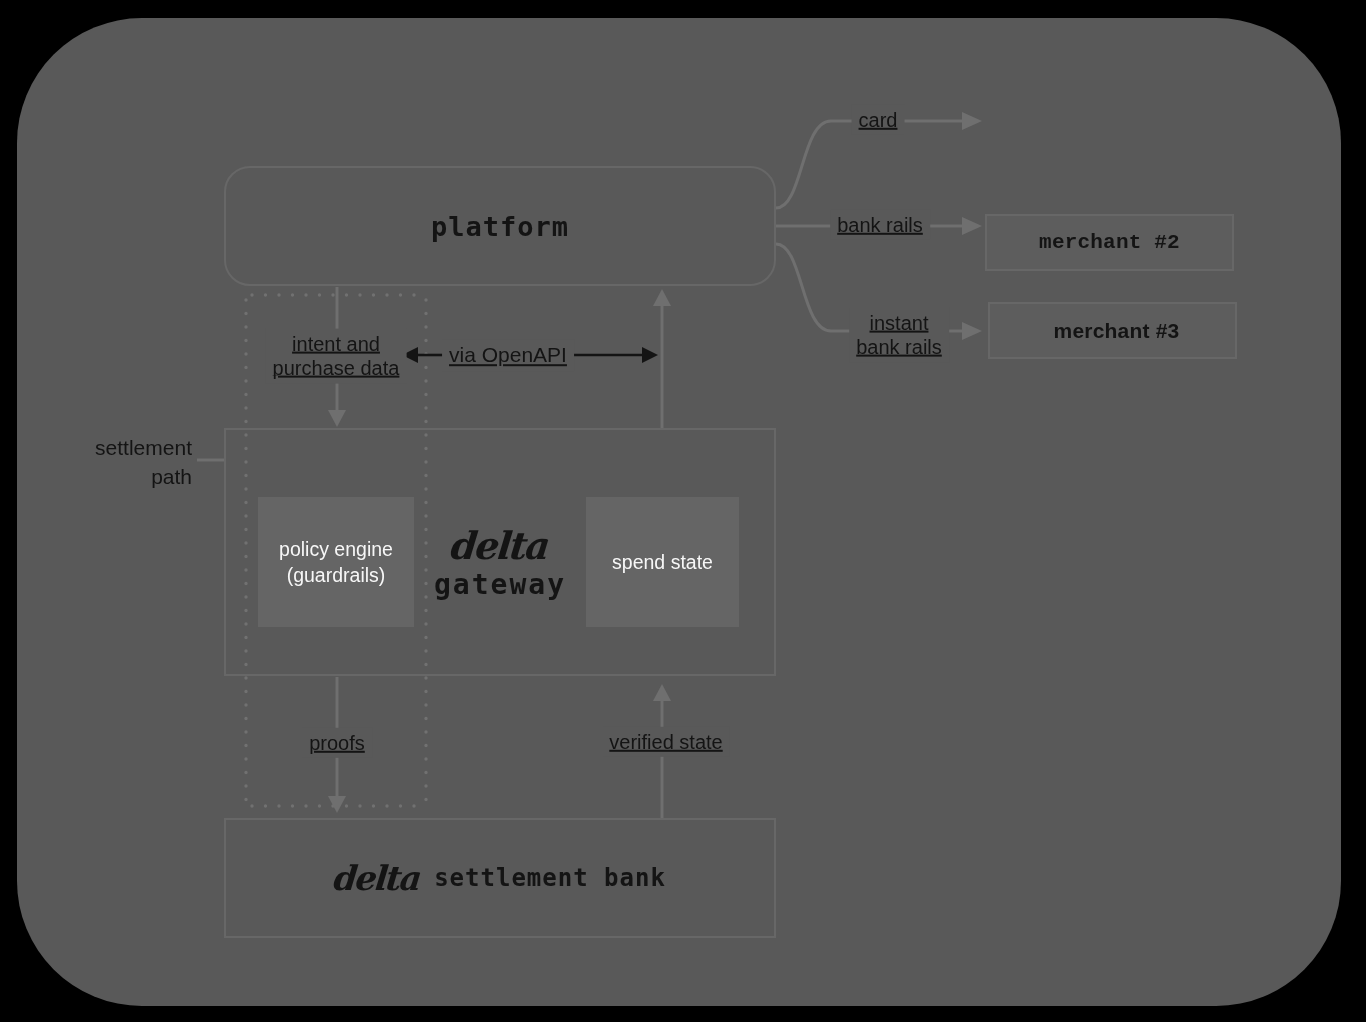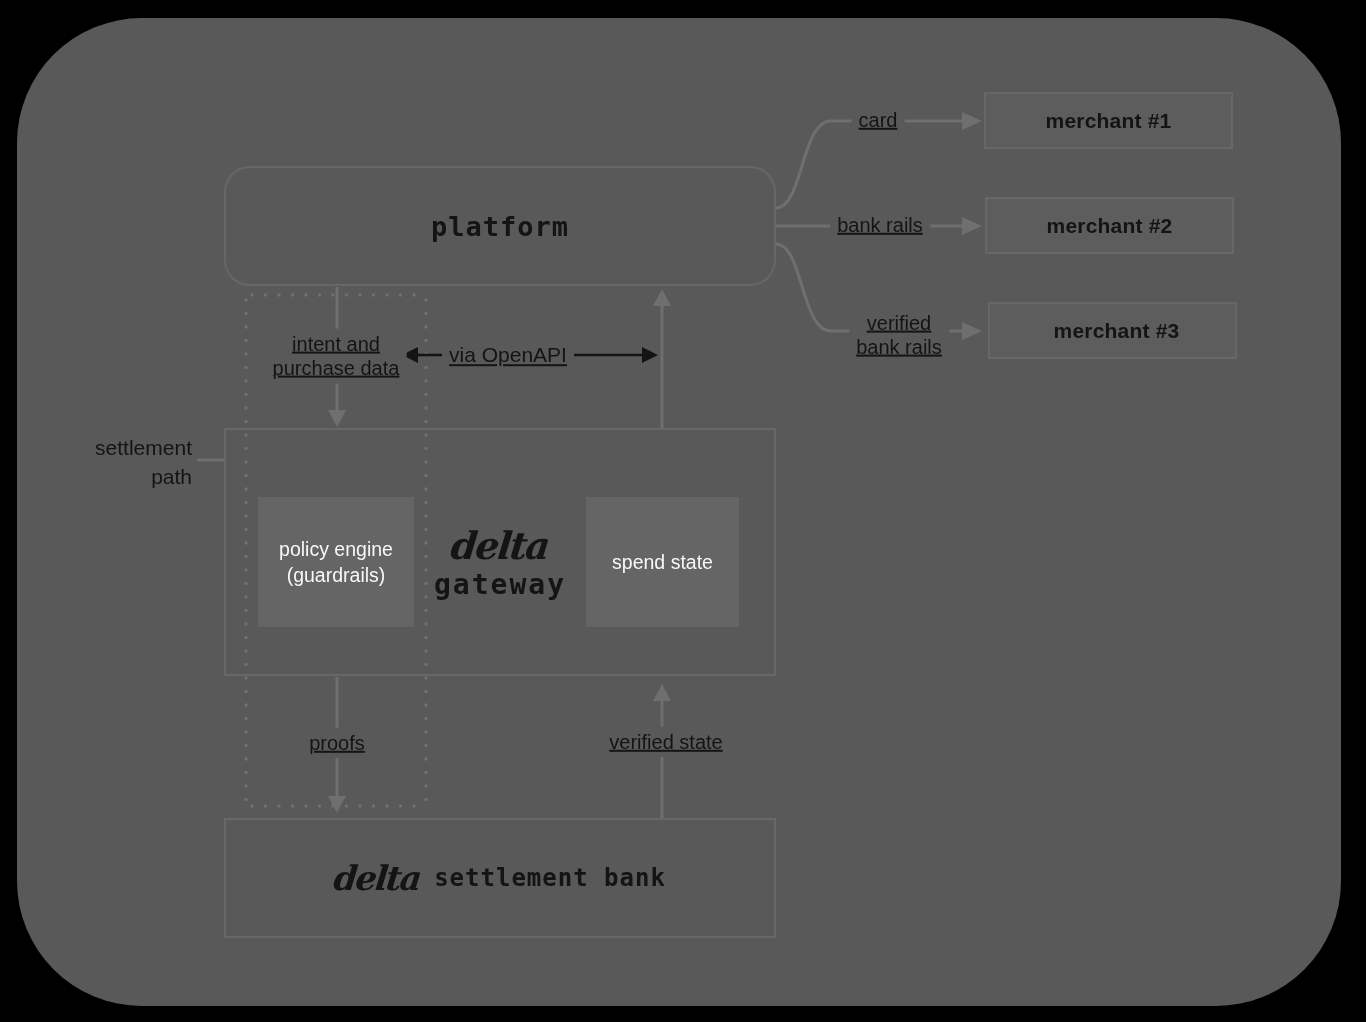--- a/index.html
+++ b/index.html
@@ -34,21 +34,21 @@
     position:absolute;border:2px solid var(--box-border);
     display:flex;align-items:center;justify-content:center;
     color:var(--ink);
   }
   .node-platform{left:224px;top:166px;width:552px;height:120px;border-radius:26px;}
   .node-gateway{left:224px;top:428px;width:552px;height:248px;}
   .node-settlement{left:224px;top:818px;width:552px;height:120px;gap:14px;}
   .node-merchant{height:57px;width:249px;background:var(--merchant-fill);
     font-size:21px;font-weight:600;letter-spacing:.2px;}
   .m1{left:984px;top:92px;}
-  .m2{left:985px;top:197px;}
+  .m2{left:985px;top:214px;font-family:Liberation Mono, monospace;}
   .m3{left:988px;top:302px;padding-left:8px;}
   .mono{font-family:"DejaVu Sans Mono",monospace;font-weight:bold;}
   .platform-label{font-size:27px;letter-spacing:1px;}
   .inner-box{
     position:absolute;background:var(--inner-fill);color:var(--white-text);
     display:flex;flex-direction:column;align-items:center;justify-content:center;
     font-size:19.5px;line-height:1.35;text-align:center;
   }
   .policy-box{left:258px;top:497px;width:156px;height:130px;}
   .spend-box{left:586px;top:497px;width:153px;height:130px;}
@@ -141,34 +141,31 @@
     <span class="mono gateway-word">gateway</span>
   </div>
 
   <div class="node node-settlement">
     <div class="settlement-row">
       <span class="delta-script">delta</span>
       <span class="mono settlement-word">settlement bank</span>
     </div>
   </div>
 
-  <div class="node node-merchant m1">
-    <span>merchant #1</span>
-  </div>
   <div class="node node-merchant m2">
     <span>merchant #2</span>
   </div>
   <div class="node node-merchant m3">
     <span>merchant #3</span>
   </div>
 
   <div class="lbl lbl-card">card</div>
   <div class="lbl lbl-bankrails">bank rails</div>
   <div class="lbl lbl-instant">
-    <span class="ln">verified</span>
+    <span class="ln">instant</span>
     <span class="ln">bank rails</span>
   </div>
   <div class="lbl lbl-openapi">via OpenAPI</div>
   <div class="lbl lbl-intent">
     <span class="ln">intent and</span>
     <span class="ln">purchase data</span>
   </div>
   <div class="lbl lbl-proofs">proofs</div>
   <div class="lbl lbl-verified">verified state</div>
   <div class="lbl-settlement-path">

